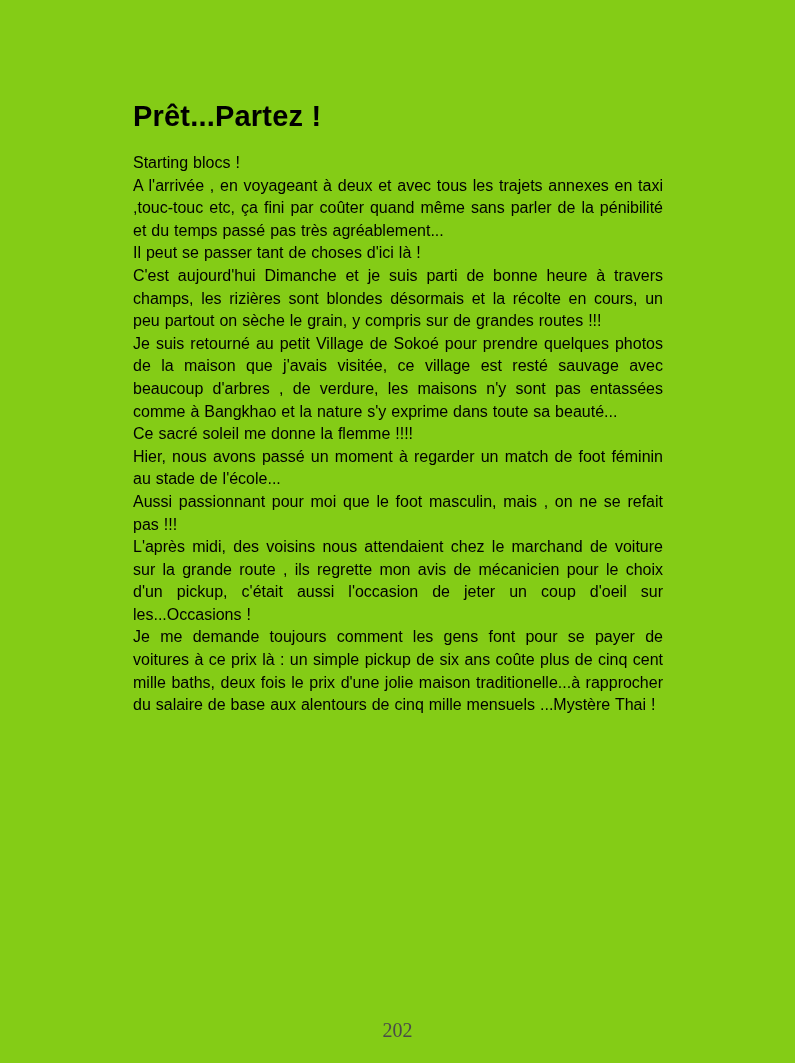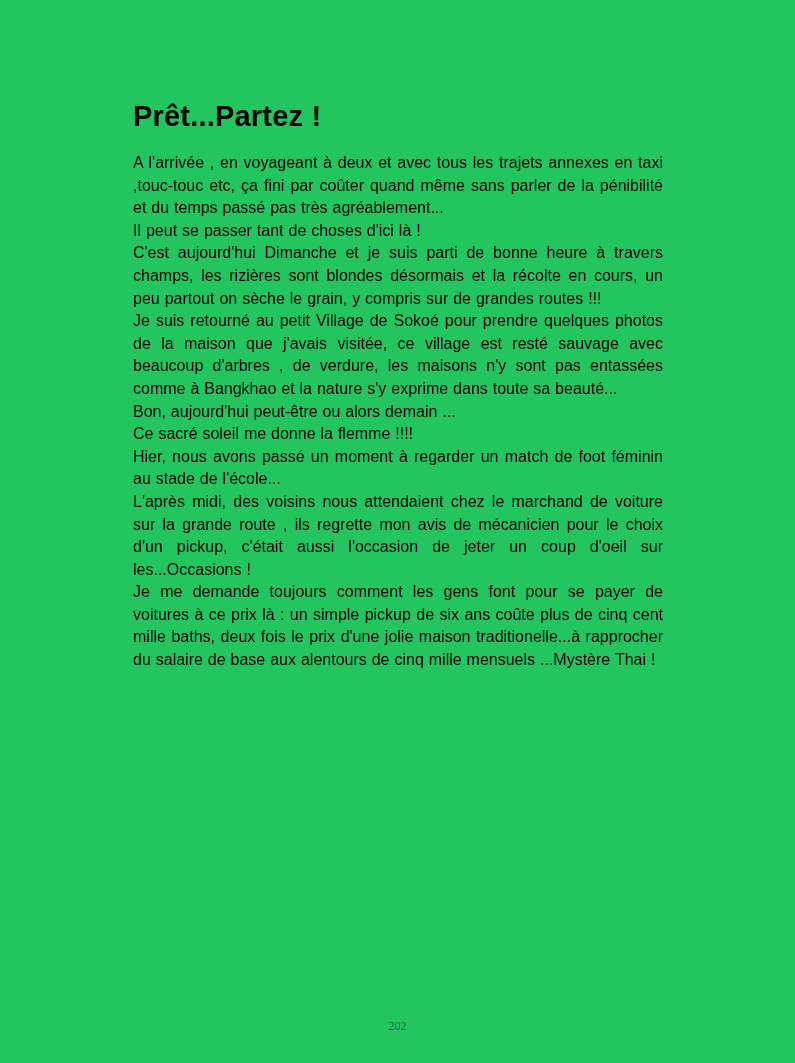--- a/index.html
+++ b/index.html
@@ -4,21 +4,21 @@
   <style>
     html, body {
       margin: 0;
       padding: 0;
       background: #ffffff;
     }
     .document-page {
       position: relative;
       width: 795px;
       height: 1063px;
-      background: #22c55e;
+      background: #84cc16;
       font-family: "Liberation Sans", sans-serif;
       color: #000000;
       overflow: hidden;
       margin: 0 auto;
     }
     .content {
       position: absolute;
       left: 133px;
       top: 100px;
       width: 530px;
@@ -39,34 +39,35 @@
       color: #000000;
       word-spacing: 0.5px;
     }
     .page-footer {
       position: absolute;
       top: 1019px;
       left: 0;
       width: 100%;
       text-align: center;
       font-family: "Liberation Serif", serif;
-      font-size: 12px;
+      font-size: 20px;
       color: #4a4a4a;
     }
   </style>
 </head>
 <body>
 
 <div class="document-page">
   <div class="content">
     <h1 class="page-title">Prêt...Partez !</h1>
+    <p class="body-paragraph">Starting blocs !</p>
     <p class="body-paragraph">A l'arrivée , en voyageant à deux et avec tous les trajets annexes en taxi ,touc-touc etc, ça fini par coûter quand même sans parler de la pénibilité et du temps passé pas très agréablement...</p>
     <p class="body-paragraph">Il peut se passer tant de choses d'ici là !</p>
     <p class="body-paragraph">C'est aujourd'hui Dimanche et je suis parti de bonne heure à travers champs, les rizières sont blondes désormais et la récolte en cours, un peu partout on sèche le grain, y compris sur de grandes routes !!!</p>
     <p class="body-paragraph">Je suis retourné au petit Village de Sokoé pour prendre quelques photos de la maison que j'avais visitée, ce village est resté sauvage avec beaucoup d'arbres , de verdure, les maisons n'y sont pas entassées comme à Bangkhao et la nature s'y exprime dans toute sa beauté...</p>
-    <p class="body-paragraph">Bon, aujourd'hui peut-être ou alors demain ...</p>
     <p class="body-paragraph">Ce sacré soleil me donne la flemme !!!!</p>
     <p class="body-paragraph">Hier, nous avons passé un moment à regarder un match de foot féminin au stade de l'école...</p>
+    <p class="body-paragraph">Aussi passionnant pour moi que le foot masculin, mais , on ne se refait pas !!!</p>
     <p class="body-paragraph">L'après midi, des voisins nous attendaient chez le marchand de voiture sur la grande route , ils regrette mon avis de mécanicien pour le choix d'un pickup, c'était aussi l'occasion de jeter un coup d'oeil sur les...Occasions !</p>
     <p class="body-paragraph">Je me demande toujours comment les gens font pour se payer de voitures à ce prix là : un simple pickup de six ans coûte plus de cinq cent mille baths, deux fois le prix d'une jolie maison traditionelle...à rapprocher du salaire de base aux alentours de cinq mille mensuels ...Mystère Thai !</p>
   </div>
   <div class="page-footer">202</div>
 </div>
 
 </body></html>

